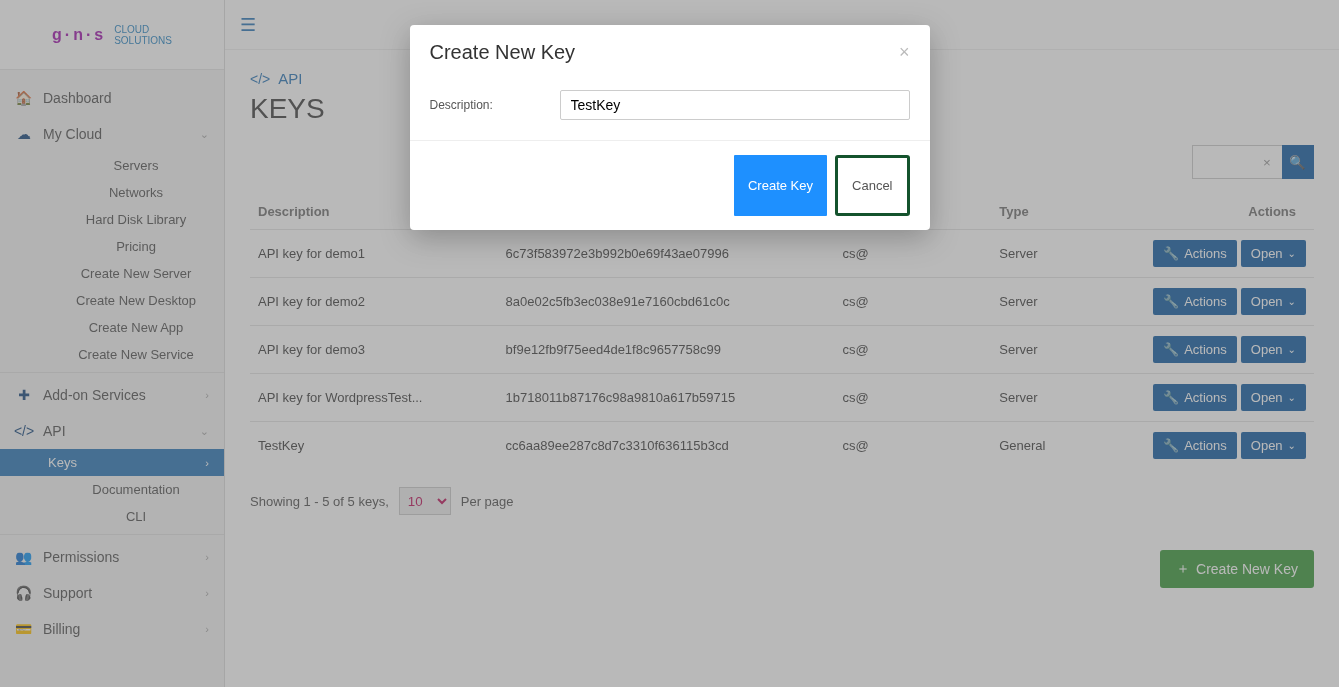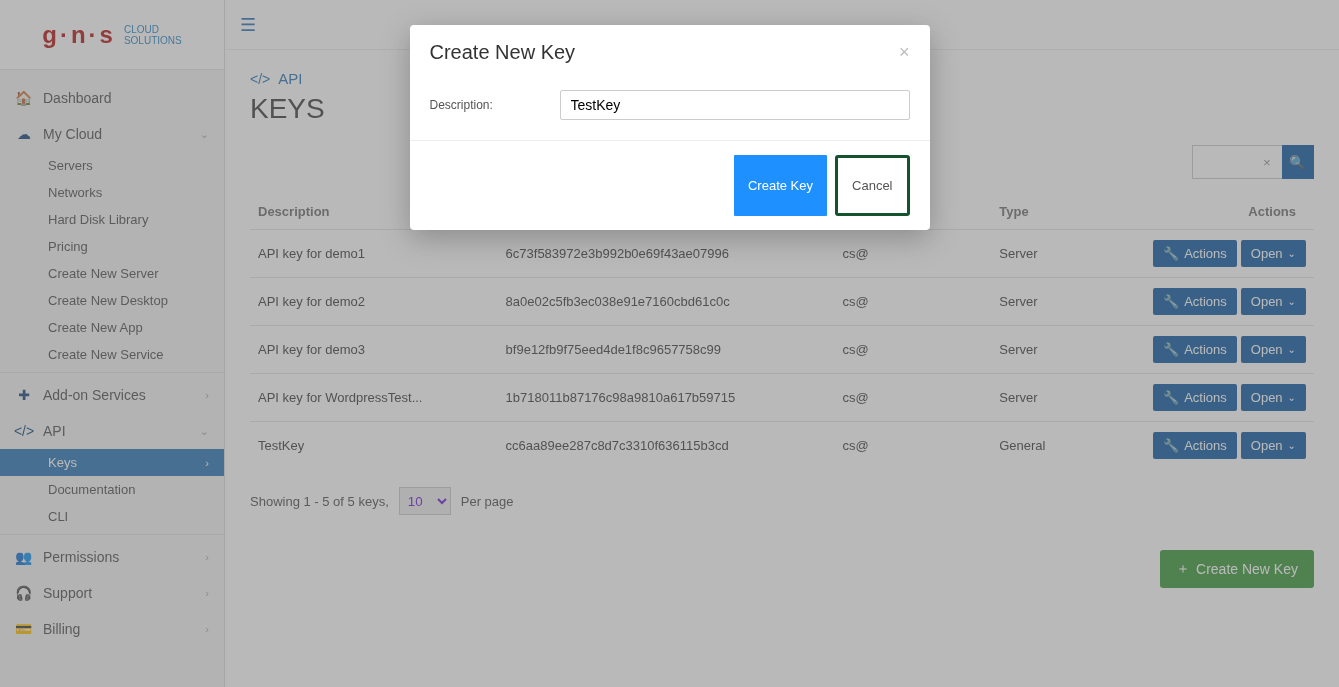--- a/index.html
+++ b/index.html
@@ -1,28 +1,28 @@
 <!DOCTYPE html>
 <html><head>
 <meta charset="utf-8">
 <style>
   * { box-sizing: border-box; margin: 0; padding: 0; }
   html, body { height: 100%; font-family: Arial, Helvetica, sans-serif; font-size: 14px; color: #333; background: #fff; }
   .app { display: flex; height: 100vh; }
   .sidebar { width: 225px; min-width: 225px; background: #f5f5f5; border-right: 1px solid #ddd; display: flex; flex-direction: column; }
   .logo { height: 70px; display: flex; align-items: center; justify-content: center; background: #fff; border-bottom: 1px solid #e5e5e5; }
   .logo-svg { display:flex; align-items:center; gap:8px; font-weight:bold; }
-  .logo-dots { font-size:24px; letter-spacing:3px; color:#b91c1c; }
+  .logo-dots { font-size:16px; letter-spacing:3px; color:#a21caf; }
   .logo-text { font-size:10px; line-height:11px; color:#2f89c5; font-weight:400; }
   .nav { display:flex; flex-direction:column; padding-top:10px; }
   .nav-header { display:flex; align-items:center; padding:10px 15px; color:#555; cursor:pointer; font-size:14px; }
   .nav-header .chev { margin-left:auto; color:#aaa; font-size:11px; }
   .nav-header .nicon { width:18px; margin-right:10px; color:#1c4c80; display:inline-flex; justify-content:center; }
   .nav-sub { padding-left:48px; font-size:13px; color:#555; }
-  .nav-sub a { display:block; padding:6px 0; text-decoration:none; color:#555; cursor:pointer; }
+  .nav-sub a { display:block; padding:6px 0; text-decoration:none; color:#555; cursor:pointer;text-align:center; }
   .nav-sub a.active { background:#2f79b9; color:#fff; margin-left:-48px; padding-left:48px; padding-right:15px; display:flex; align-items:center; }
   .nav-sub a.active .chev { margin-left:auto; color:#fff; font-size:11px; }
   .nav-divider { border-top:1px solid #e2e2e2; margin:4px 0; }
 
   .main { flex:1; display:flex; flex-direction:column; background:#fff; }
   .topbar { height:50px; display:flex; align-items:center; padding:0 15px; border-bottom:1px solid #eee; }
   .hamburger { color:#2f79b9; cursor:pointer; font-size:18px; }
 
   .content { padding:20px 25px; }
   .breadcrumb { color:#2f79b9; font-size:15px; display:flex; align-items:center; gap:8px; margin-bottom:6px; }
@@ -39,21 +39,21 @@
   table.keys th { text-align:left; font-weight:600; font-size:13px; color:#737373; padding:10px 8px; }
   table.keys th:last-child { text-align:right; padding-right:18px; }
   table.keys td { padding:10px 8px; font-size:13px; color:#444; border-top:1px solid #e4e4e4; vertical-align:middle; }
   table.keys td .owner-mask { display:inline-flex; align-items:center; }
   table.keys td .owner-mask .mask { display:inline-block; width:70px; height:14px; background:#fff; border:1px solid #fff; margin-left:2px; }
   .row-actions { white-space:nowrap; text-align:right; }
   .btn { display:inline-flex; align-items:center; gap:5px; background:#1760a5; color:#fff; border:none; border-radius:2px; font-size:13px; padding:6px 10px; cursor:pointer; margin-left:4px; }
   .btn .caret { font-size:10px; }
 
   .pager { display:flex; align-items:center; gap:10px; margin-top:18px; font-size:13px; color:#555; }
-  .pager select { width:52px; height:28px; border:1px solid #ccc; padding:2px 4px; color:#6d28d9; }
+  .pager select { width:52px; height:28px; border:1px solid #ccc; padding:2px 4px; color:#be185d; }
 
   .footer-actions { display:flex; justify-content:flex-end; margin-top:35px; }
   .btn-green { background:#3f9c3f; color:#fff; border:none; border-radius:3px; padding:10px 16px; font-size:14px; cursor:pointer; display:inline-flex; align-items:center; gap:6px; }
 
   
   .overlay { position:fixed; inset:0; background:rgba(100,100,100,0.45); display:flex; justify-content:center; align-items:flex-start; }
   .modal { background:#fff; width:520px; margin-top:25px; border-radius:4px; box-shadow:0 8px 30px rgba(0,0,0,0.25); }
   .modal-head { display:flex; align-items:center; padding:16px 20px; }
   .modal-head h2 { font-size:20px; font-weight:400; color:#333; }
   .modal-head .close { margin-left:auto; color:#bbb; cursor:pointer; font-size:18px; }

